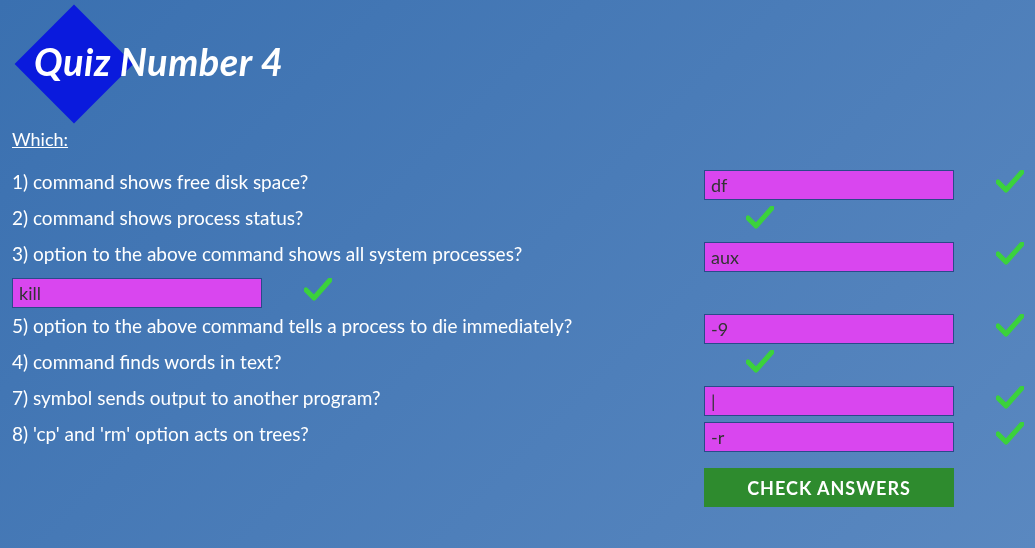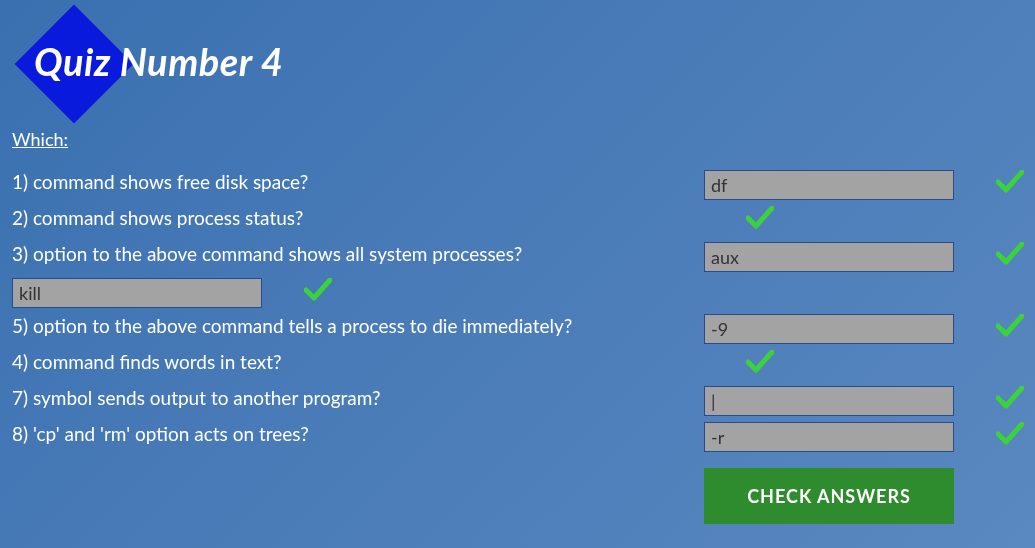--- a/index.html
+++ b/index.html
@@ -56,21 +56,21 @@
     height: 30px;
   }
   .q-text {
     flex: 0 0 692px;
     font-size: 19px;
     font-weight: 400;
   }
   .answer {
     flex: 0 0 250px;
     height: 30px;
-    background: #a3a3a3;
+    background: #d946ef;
     border: 1px solid #2a4a8a;
     color: #333;
     font-size: 18px;
     padding: 2px 6px;
     font-family: inherit;
   }
   .mark {
     flex: 0 0 80px;
     display: flex;
     justify-content: flex-end;
@@ -80,21 +80,21 @@
     width: 28px;
     height: 24px;
   }
   .button-row {
     margin-top: 16px;
     display: flex;
   }
   .spacer { flex: 0 0 692px; }
   .check-btn {
     flex: 0 0 250px;
-    height: 56px;
+    height: 39px;
     background: #2e8b2e;
     color: #fff;
     border: none;
     font-size: 18px;
     font-weight: 700;
     letter-spacing: 1px;
     cursor: pointer;
     font-family: inherit;
   }
 </style>

